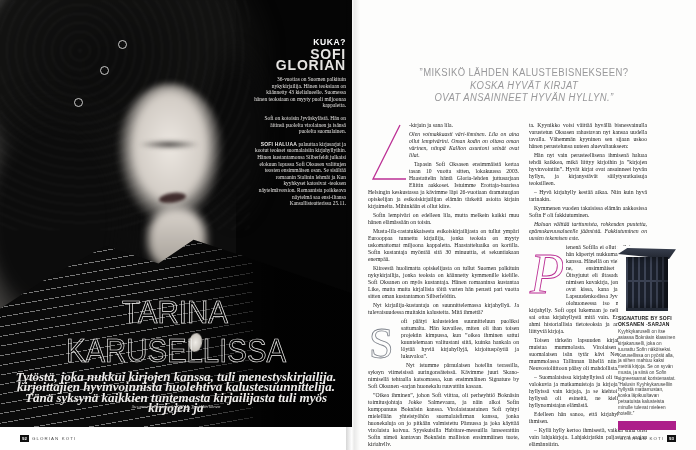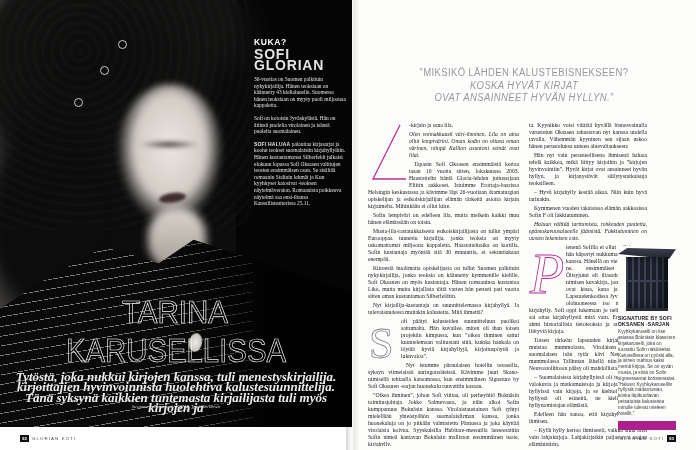--- a/index.html
+++ b/index.html
@@ -31,21 +31,21 @@
          background:linear-gradient(#dad4cd,#a29c94);filter:blur(4px);}
   .jacket{position:absolute;left:0;top:230px;width:352px;height:197px;background:#0a0a0a;
          clip-path:polygon(0 40%,12% 26%,30% 8%,45% 17%,55% 5%,72% 15%,100% 32%,100% 100%,0 100%);}
   .jacket-stripes{position:absolute;left:0;top:0;width:72%;height:100%;opacity:.85;
          background:repeating-linear-gradient(170deg,rgba(245,245,245,.55) 0 .8px,rgba(255,255,255,0) .8px 9.5px);}
   .jacket-shade{position:absolute;right:0;top:0;width:55%;height:100%;
          background:linear-gradient(90deg,rgba(0,0,0,0) 0%,rgba(0,0,0,.85) 60%);}
   .brooch{position:absolute;left:189px;top:333px;width:13px;height:19px;border-radius:50%;
          background:radial-gradient(#f0ede8,#b3aea6);filter:blur(.5px);transform:rotate(10deg);}
   
-  .who-box{position:absolute;left:254px;top:37px;width:92px;text-align:left;z-index:6;color:#e6e4e2;}
+  .who-box{position:absolute;left:254px;top:37px;width:92px;text-align:right;z-index:6;color:#e6e4e2;}
   .who-kicker{font-family:"Liberation Sans",sans-serif;font-weight:bold;font-size:8.5px;letter-spacing:.6px;color:#fff;}
   .who-name{font-family:Liberation Sans, sans-serif;font-weight:bold;font-size:14px;line-height:10.5px;letter-spacing:.8px;margin-top:2px;}
   .who-p{font-size:5.4px;line-height:6.6px;margin-top:6px;}
   .who-lead{font-family:"Liberation Sans",sans-serif;font-weight:bold;font-size:5px;letter-spacing:.2px;}
   
   .headline-svg{position:absolute;left:8px;top:292px;z-index:7;}
   .standfirst{position:absolute;left:10px;right:10px;top:372px;z-index:7;text-align:center;
          font-style:italic;font-weight:bold;font-size:13px;line-height:10.3px;color:#efedeb;}
   .byline{position:absolute;left:0;right:0;top:404px;z-index:7;text-align:center;font-size:4.9px;color:#cfcdcb;}
   .byline .author,.byline .photographer{font-style:italic;}

